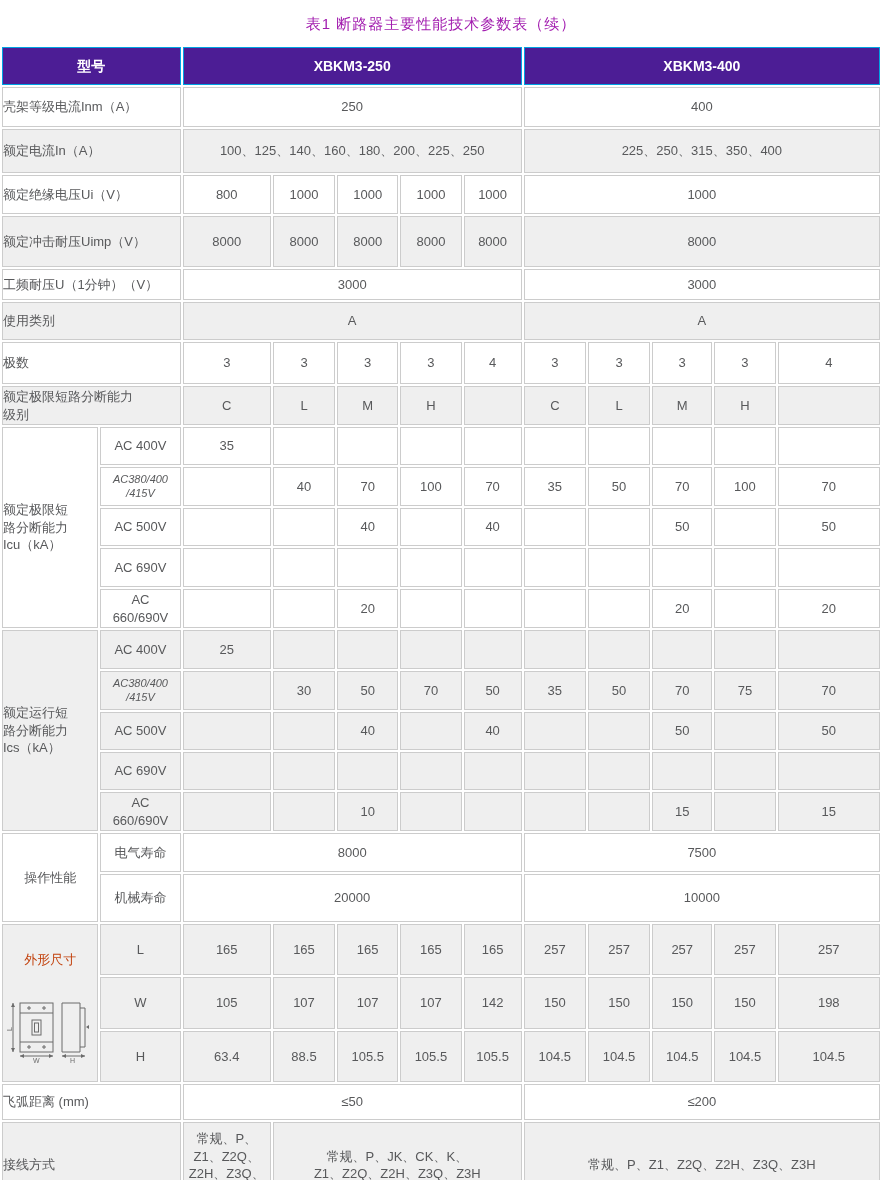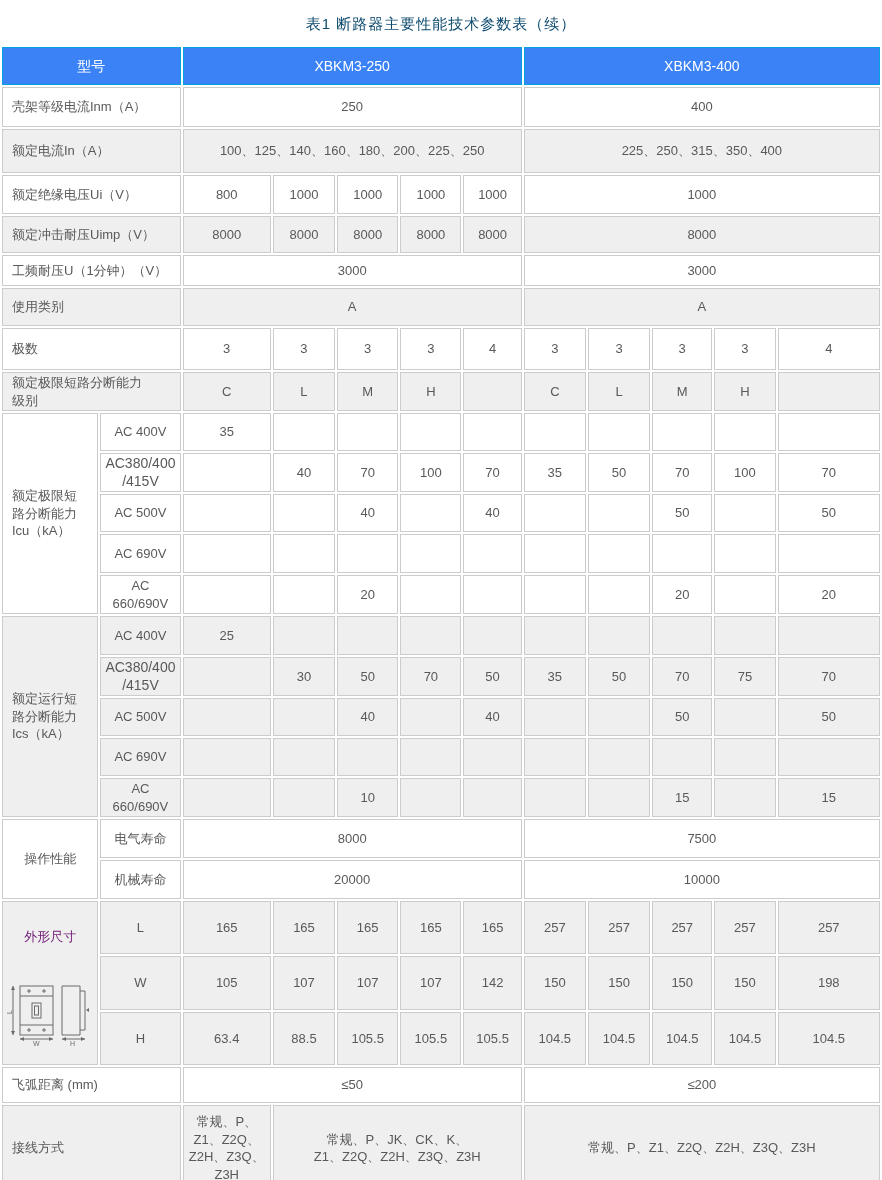--- a/index.html
+++ b/index.html
@@ -1,26 +1,26 @@
 <!DOCTYPE html>
 <html><head>
 <meta charset="utf-8">
 <style>
   html,body{margin:0;padding:0;background:#ffffff;}
   body{width:882px;font-family:"Liberation Sans","DejaVu Sans",sans-serif;color:#58595b;}
-  .title{text-align:center;font-size:15px;color:#0c4a6e;padding:15px 0 11px 0;letter-spacing:1px;}
+  .title{text-align:center;font-size:15px;color:#a21caf;padding:15px 0 11px 0;letter-spacing:1px;}
   table{width:882px;border-collapse:separate;border-spacing:2px;table-layout:fixed;}
   td{border:1px solid #cccccc;font-size:13px;text-align:center;vertical-align:middle;
      white-space:pre-line;padding:0 2px;box-sizing:border-box;line-height:1.35;background:#ffffff;overflow:hidden;}
-  td.hd{background:#3b82f6;border-color:#00a2e2;color:#ffffff;font-weight:normal;font-size:14px;}
+  td.hd{background:#4c1d95;border-color:#00a2e2;color:#ffffff;font-weight:bold;font-size:14px;}
   td.g{background:#efefef;}
-  td.lbl{text-align:left;padding-left:9px;}
-  td.small{font-size:14px;line-height:1.25;}
+  td.lbl{text-align:left;padding-left:0;}
+  td.small{font-size:11px;line-height:1.25;font-style:italic;}
   .dim-cell{vertical-align:top;padding-top:8px;}
-  .dim-title{font-size:13px;color:#701a75;margin-bottom:18px;text-align:center;}
+  .dim-title{font-size:13px;color:#c2410c;margin-bottom:12px;text-align:center;}
   svg{display:block;margin:0 auto;}
 </style>
 </head>
 <body>
 
 <div class="title">表1 断路器主要性能技术参数表（续）</div>
 
 <table>
   <colgroup>
     <col style="width:96px">
@@ -59,21 +59,21 @@
   <tr style="height:39px">
     <td class="lbl" colspan="2">额定绝缘电压Ui（V）</td>
     <td>800</td>
     <td>1000</td>
     <td>1000</td>
     <td>1000</td>
     <td>1000</td>
     <td colspan="5">1000</td>
   </tr>
 
-  <tr style="height:37px">
+  <tr style="height:51px">
     <td class="lbl g" colspan="2">额定冲击耐压Uimp（V）</td>
     <td class="g">8000</td>
     <td class="g">8000</td>
     <td class="g">8000</td>
     <td class="g">8000</td>
     <td class="g">8000</td>
     <td class="g" colspan="5">8000</td>
   </tr>
 
   <tr style="height:31px">
@@ -258,21 +258,21 @@
     <td class="g"></td>
     <td class="g">15</td>
   </tr>
 
   <tr style="height:39px">
     <td rowspan="2">操作性能</td>
     <td>电气寿命</td>
     <td colspan="5">8000</td>
     <td colspan="5">7500</td>
   </tr>
-  <tr style="height:39px">
+  <tr style="height:48px">
     <td>机械寿命</td>
     <td colspan="5">20000</td>
     <td colspan="5">10000</td>
   </tr>
 
   <tr style="height:39px">
     <td class="g dim-cell" rowspan="3">
       <div class="dim-title">外形尺寸</div>
       <svg width="88" height="66" viewBox="0 0 88 66">
         <g fill="none" stroke="#6b6b6b" stroke-width="1">

